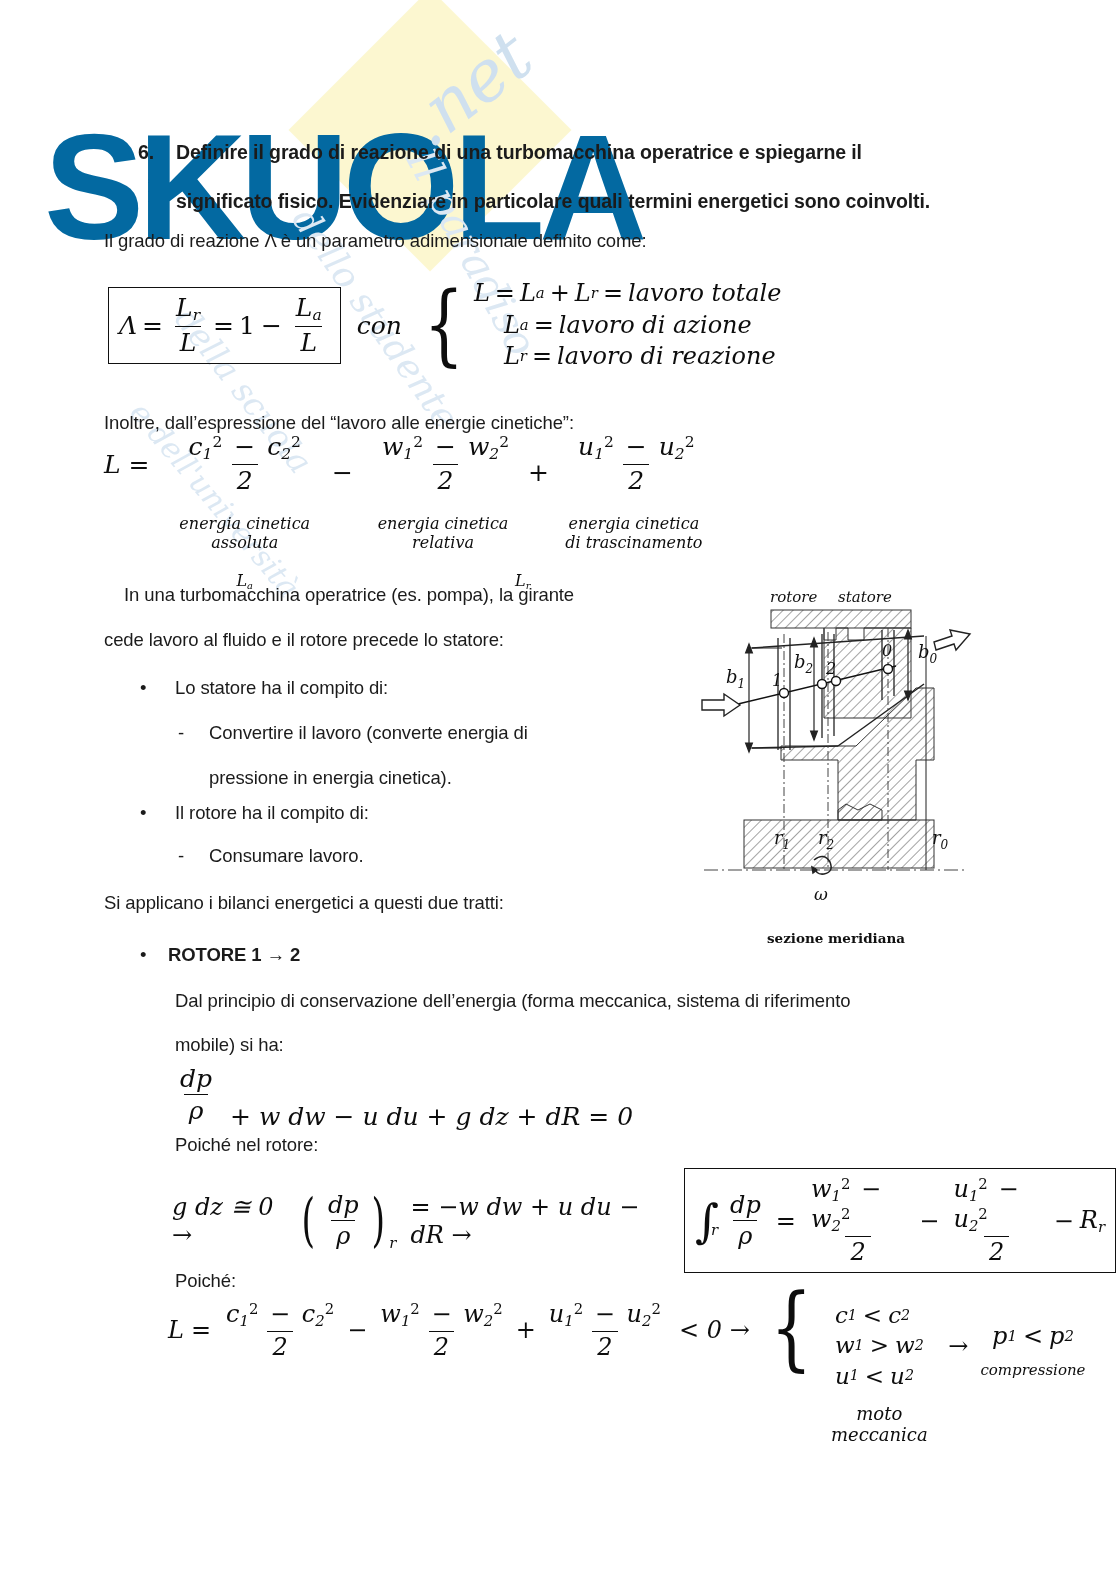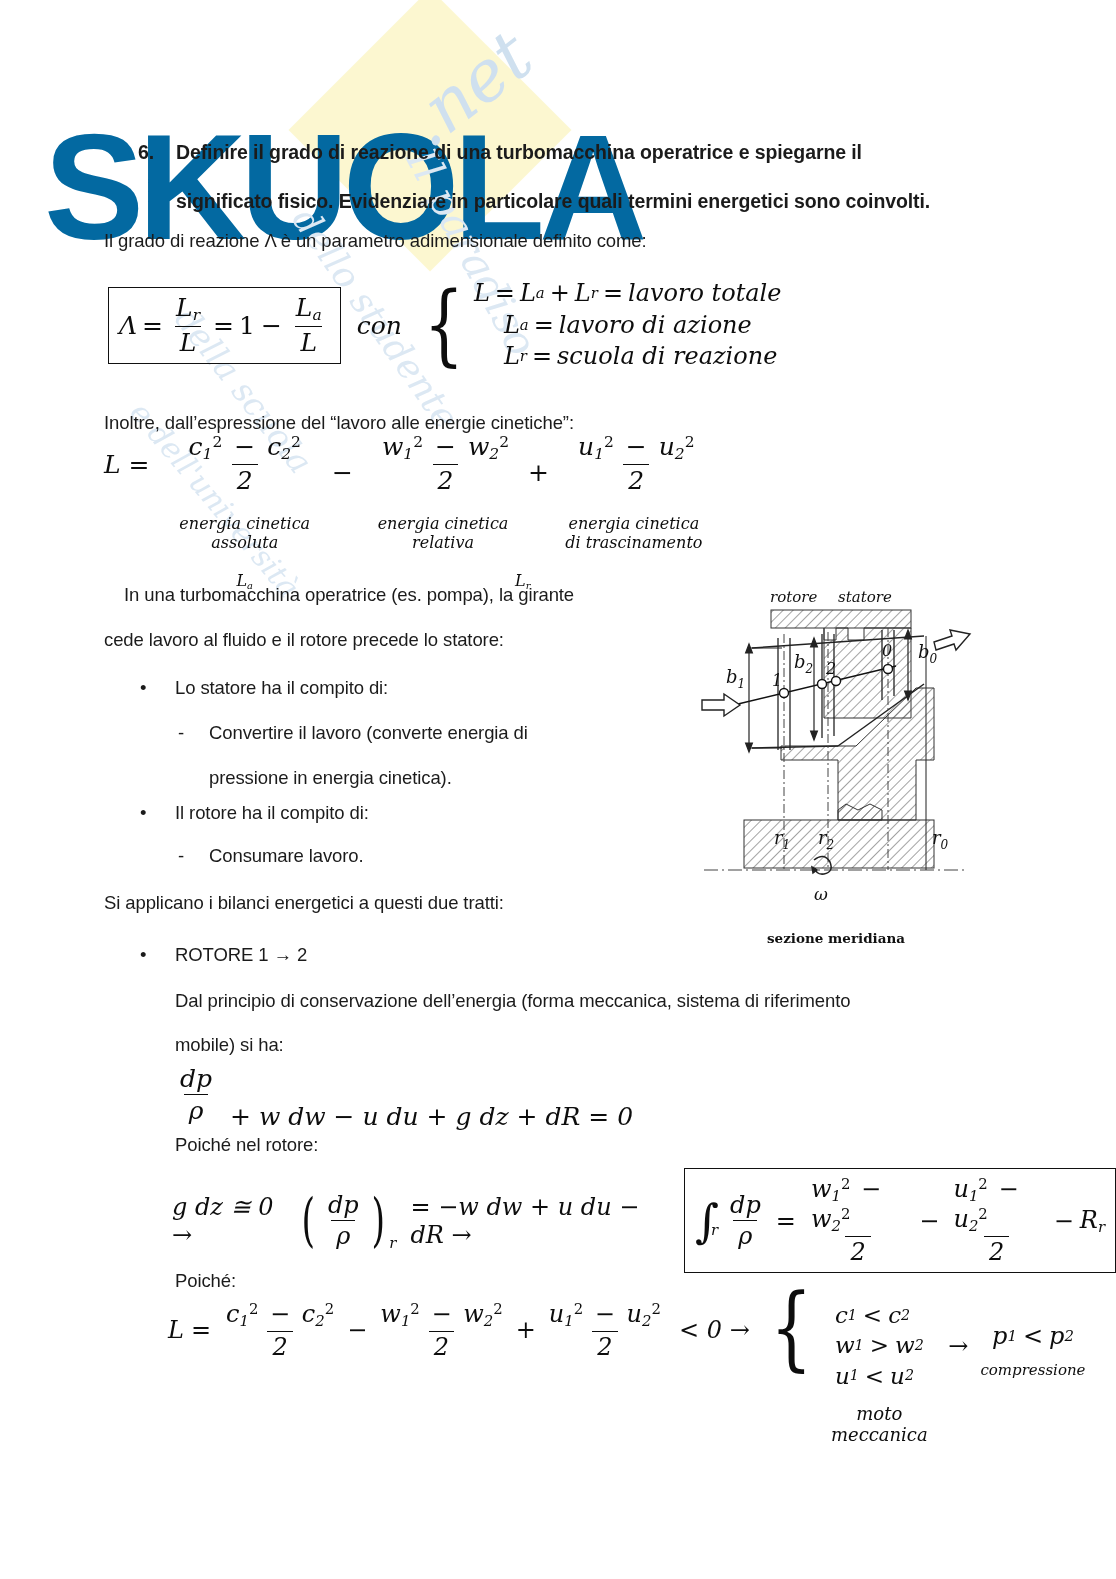--- a/index.html
+++ b/index.html
@@ -223,21 +223,21 @@
         <span class="mrow" style="padding-left:30px;">
           <span>L</span>
             <sub>a</sub>
           <span style="margin:0 5px;">=</span>
           <span>lavoro di azione</span>
         </span>
         <span class="mrow" style="padding-left:30px;">
           <span>L</span>
             <sub>r</sub>
           <span style="margin:0 5px;">=</span>
-          <span>scuola di reazione</span>
+          <span>lavoro di reazione</span>
         </span>
       </span>
     </div>
   </div>
 
   <div class="para" style="left:104px; top:400px; width:760px;">Inoltre, dall’espressione del “lavoro alle energie cinetiche”:</div>
 
   <div class="math" style="left:104px; top:432px; font-size:25px;">
     <div class="mrow" style="align-items:flex-start;">
       <span style="padding-top:18px;">L</span>
@@ -325,21 +325,21 @@
 
   <div class="para" style="left:140px; top:790px; width:40px;">•</div>
   <div class="para" style="left:175px; top:790px; width:520px;">Il rotore ha il compito di:</div>
 
   <div class="para" style="left:178px; top:833px; width:30px;">-</div>
   <div class="para" style="left:209px; top:833px; width:470px;">Consumare lavoro.</div>
 
   <div class="para" style="left:104px; top:880px; width:620px;">Si applicano i bilanci energetici a questi due tratti:</div>
 
   <div class="para" style="left:140px; top:932px; width:40px;">•</div>
-  <div class="para" style="left:175px; top:932px; width:520px;">ROTORE 1 → 2</div>
+  <div class="para" style="left:168px; top:932px; width:520px;font-weight:bold;">ROTORE 1 → 2</div>
 
   <div class="para" style="left:175px; top:978px; width:840px;">Dal principio di conservazione dell’energia (forma meccanica, sistema di riferimento</div>
   <div class="para" style="left:175px; top:1022px; width:840px;">mobile) si ha:</div>
 
   <div class="math" style="left:172px; top:1058px; font-size:25px;">
     <div class="mrow">
       <span class="frac">
         <span class="num">dp</span>
         <span class="den">ρ</span>
       </span>

